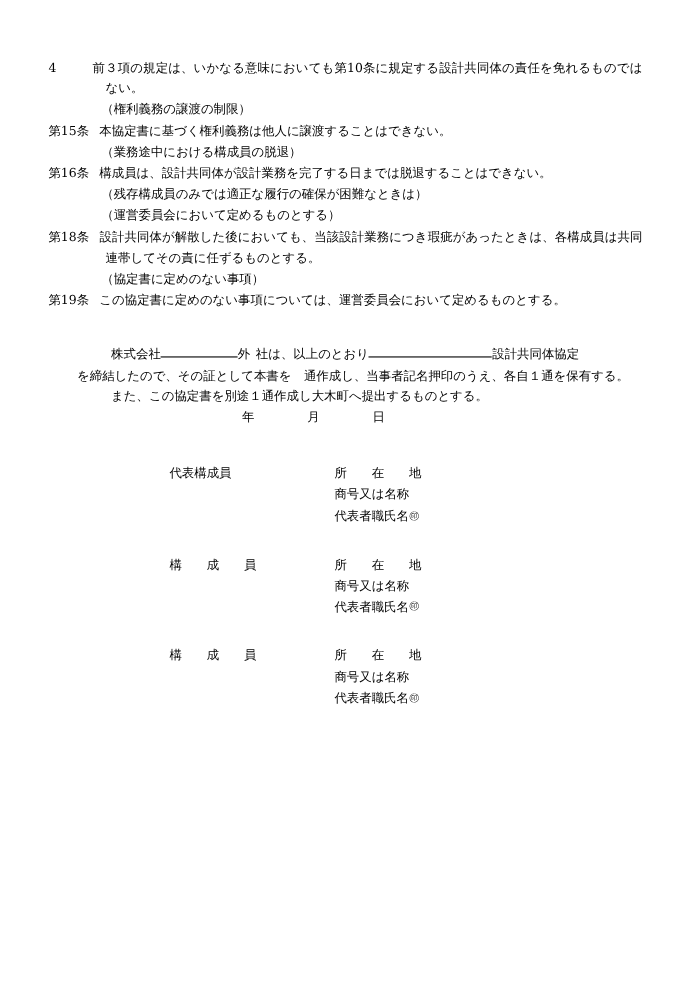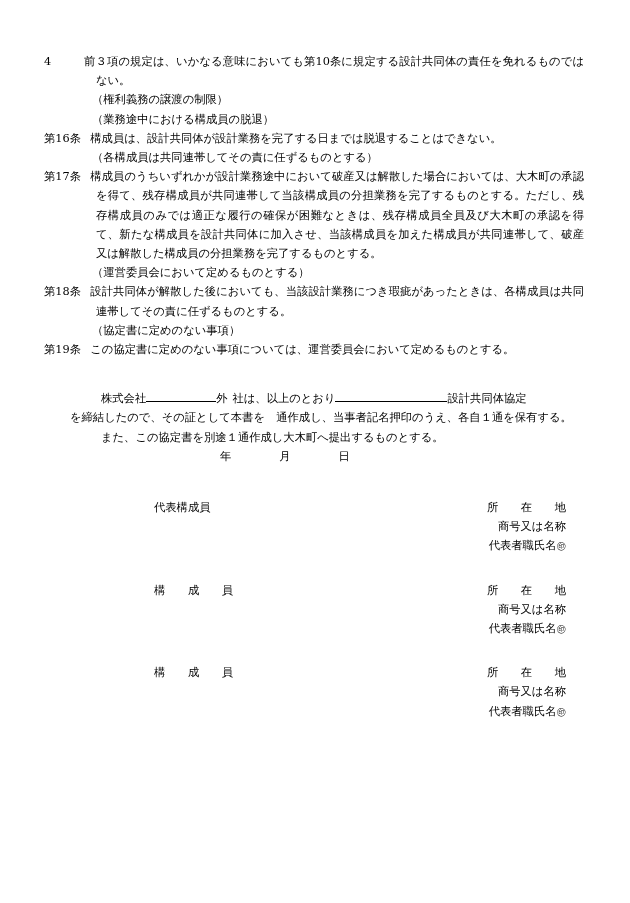--- a/index.html
+++ b/index.html
@@ -85,21 +85,21 @@
   .sig-role {
     width: 132px;
     flex: 0 0 132px;
     white-space: nowrap;
   }
   .sig-fields {
     flex: 1 1 auto;
   }
   .sig-line {
     display: flex;
-    justify-content: flex-end;
+    justify-content: flex-start;
     line-height: 19.2px;
   }
   .sig-label {
     white-space: nowrap;
   }
   .seal {
     font-size: 9.5px;
     padding-right: 18px;
   }
   .seal.hidden { visibility: hidden; }
@@ -107,28 +107,28 @@
 </head>
 <body>
 
 <div class="page">
   <div class="doc-body">
 
     <p class="para hang-4"><span class="lead">4</span><span class="sp-wide"></span><span>前３項の規定は、いかなる意味においても第10条に規定する設計共同体の責任を免れるものではない。</span></p>
 
     <p class="sub-head">（権利義務の譲渡の制限）</p>
 
+    <p class="para hang-art"><span class="lead">第15条</span><span class="sp-mid"></span><span>本協定書に基づく権利義務は他人に譲渡することはできない。</span></p>
 
     <p class="sub-head">（業務途中における構成員の脱退）</p>
 
     <p class="para hang-art"><span class="lead">第16条</span><span class="sp-mid"></span><span>構成員は、設計共同体が設計業務を完了する日までは脱退することはできない。</span></p>
 
-    <p class="sub-head">（各構成員は共同連帯してその責に任ずるものとする）</p>
-
-    <p class="para hang-art"><span class="lead">第17条</span><span class="sp-mid"></span><span>構成員のうちいずれかが設計業務途中において破産又は解散した場合においては、大木町の承認を得て、残存構成員が共同連帯して当該構成員の分担業務を完了するものとする。ただし、残存構成員のみでは適正な履行の確保が困難なときは、残存構成員全員及び大木町の承認を得て、新たな構成員を設計共同体に加入させ、当該構成員を加えた構成員が共同連帯して、破産又は解散した構成員の分担業務を完了するものとする。</span></p>
+    <p class="sub-head">（残存構成員のみでは適正な履行の確保が困難なときは）</p>
+
 
 
     <p class="sub-head">（運営委員会において定めるものとする）</p>
 
     <p class="para hang-art"><span class="lead">第18条</span><span class="sp-mid"></span><span>設計共同体が解散した後においても、当該設計業務につき瑕疵があったときは、各構成員は共同連帯してその責に任ずるものとする。</span></p>
 
     <p class="sub-head">（協定書に定めのない事項）</p>
 
     <p class="para hang-art"><span class="lead">第19条</span><span class="sp-mid"></span><span>この協定書に定めのない事項については、運営委員会において定めるものとする。</span></p>
 

